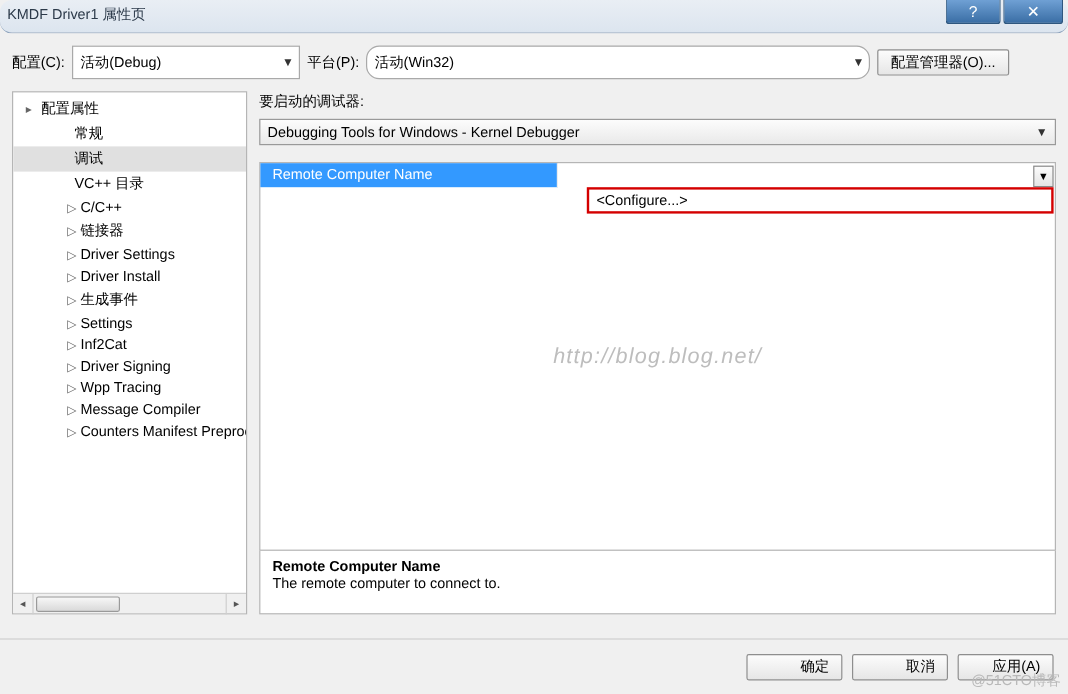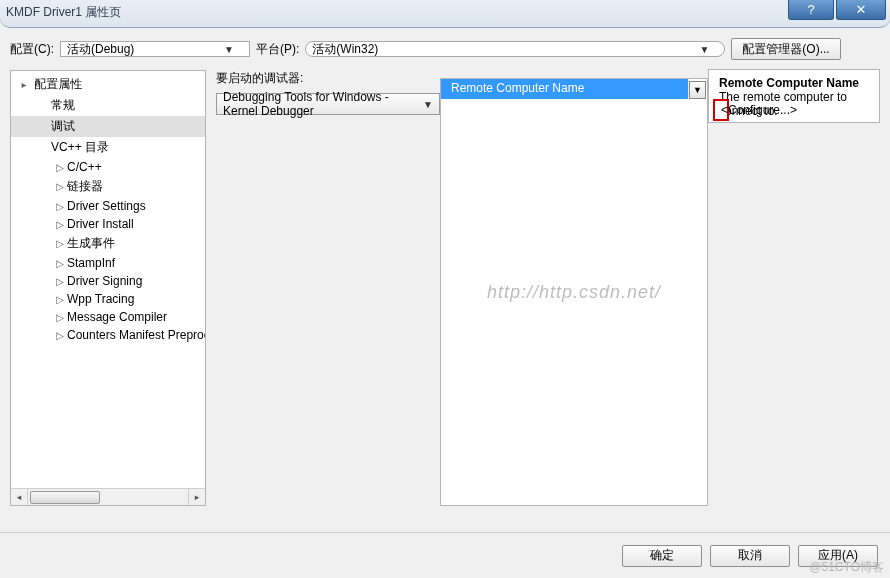--- a/index.html
+++ b/index.html
@@ -42,25 +42,25 @@
 .tbtn.close { width: 50px; margin-right: 4px; }
 
 
 .toolbar {
   display: flex; align-items: center; gap: 6px;
   padding: 10px 10px;
   background: #f0f0f0;
 }
 .toolbar label { white-space: nowrap; }
 .select {
-  height: 16px;
+  height: 28px;
   background: #fff;
   border: 1px solid #a9a9a9;
   display: flex; align-items: center; justify-content: space-between;
-  padding: 0 15px 0 6px;
+  padding: 0 4px 0 6px;
 }
 .select.config { width: 190px; }
 .select.platform { width: 420px; border-radius: 11px; }
 .chev { font-size: 10px; color: #333; }
 .btn {
   height: 22px;
   background: linear-gradient(#fcfcfc,#e6e6e6);
   border: 1px solid #8e8e8e;
   padding: 0 10px;
   display: inline-flex; align-items: center; justify-content: center;
@@ -86,21 +86,21 @@
   flex:1; overflow:hidden;
   padding-top: 3px;
 }
 .tree-item {
   padding: 2px 4px 2px 20px;
   white-space: nowrap;
   cursor: default;
 }
 .tree-item.level0 { padding-left: 8px; }
 .tree-item.level1 { padding-left: 44px; }
-.tree-item.level1b { padding-left: 40px; }
+.tree-item.level1b { padding-left: 51px; }
 .tree-item.selected { background: #e0e0e0; }
 .tri {
   display:inline-block; width:10px; text-align:center; font-size:10px; color:#666; margin-right:2px;
 }
 .tri.open { transform: none; }
 .tri.closed { }
 
 .tree-scroll {
   height: 17px;
   border-top: 1px solid #cfcfcf;
@@ -114,21 +114,21 @@
 .tree-scroll .arrow.r { border-left:1px solid #cfcfcf; border-right:none; margin-left:auto;}
 .tree-scroll .thumb {
   height:13px; width:70px; margin:2px;
   background:linear-gradient(#f7f7f7,#d9d9d9);
   border:1px solid #9a9a9a; border-radius:2px;
 }
 
 
 .right {
   flex: 1;
-  display:flex; flex-direction:row;
+  display:flex; flex-direction:column;
 }
 .debugger-row { margin-bottom:6px; }
 .debugger-label { margin-bottom: 6px; display:block; }
 .debugger-select {
   height: 22px;
   background: linear-gradient(#fcfcfc,#e9e9e9);
   border: 1px solid #999;
   display:flex; align-items:center; justify-content:space-between;
   padding: 0 6px;
 }
@@ -182,21 +182,21 @@
 
 
 .bottom {
   display:flex; justify-content:flex-end; align-items:center;
   gap: 8px;
   padding: 10px 12px;
   border-top: 1px solid #d0d0d0;
   background:#f0f0f0;
   position:absolute; left:0; right:0; bottom:0; height:46px;
 }
-.btn.main{ width:80px; justify-content:center; }
+.btn.main{ width:80px; justify-content:flex-end; }
 .corner-mark{
   position:absolute; right:6px; bottom:2px; font-size:12px; color:#b9b9b9; pointer-events:none;
 }
 </style>
 </head>
 <body>
 
 <div class="titlebar">
   <span class="titlebar-title">KMDF Driver1 属性页</span>
   <div class="titlebar-buttons">
@@ -235,21 +235,22 @@
       </div>
       <div id="tree-items">
           <div class="tree-item level1b"><span>常规</span></div>
           <div class="tree-item level1b selected"><span>调试</span></div>
           <div class="tree-item level1b"><span>VC++ 目录</span></div>
           <div class="tree-item level1"><span class="tri closed">▷</span><span>C/C++</span></div>
           <div class="tree-item level1"><span class="tri closed">▷</span><span>链接器</span></div>
           <div class="tree-item level1"><span class="tri closed">▷</span><span>Driver Settings</span></div>
           <div class="tree-item level1"><span class="tri closed">▷</span><span>Driver Install</span></div>
           <div class="tree-item level1"><span class="tri closed">▷</span><span>生成事件</span></div>
-          <div class="tree-item level1"><span class="tri closed">▷</span><span>StampInf</span></div>
+          <div class="tree-item level1"><span class="tri closed">▷</span><span>Settings</span></div>
+          <div class="tree-item level1"><span class="tri closed">▷</span><span>Inf2Cat</span></div>
           <div class="tree-item level1"><span class="tri closed">▷</span><span>Driver Signing</span></div>
           <div class="tree-item level1"><span class="tri closed">▷</span><span>Wpp Tracing</span></div>
           <div class="tree-item level1"><span class="tri closed">▷</span><span>Message Compiler</span></div>
           <div class="tree-item level1"><span class="tri closed">▷</span><span>Counters Manifest Preprocessor</span></div>
         </div>
     </div>
     <div class="tree-scroll">
       <div class="arrow">◂</div>
       <div class="thumb"></div>
       <div class="arrow r">▸</div>
@@ -270,21 +271,21 @@
         <div class="grid-label">Remote Computer Name</div>
         <div class="grid-value-cell">
           <div class="value-chev">
             <span>▼</span>
           </div>
         </div>
       </div>
       <div class="configure-box">
         <span>&lt;Configure...&gt;</span>
       </div>
-      <div class="watermark">http://http.csdn.net/</div>
+      <div class="watermark">http://blog.blog.net/</div>
     </div>
 
     <div class="help-box">
       <div class="help-title">Remote Computer Name</div>
       <div>The remote computer to connect to.</div>
     </div>
   </div>
 </div>
 
 <div class="bottom">

